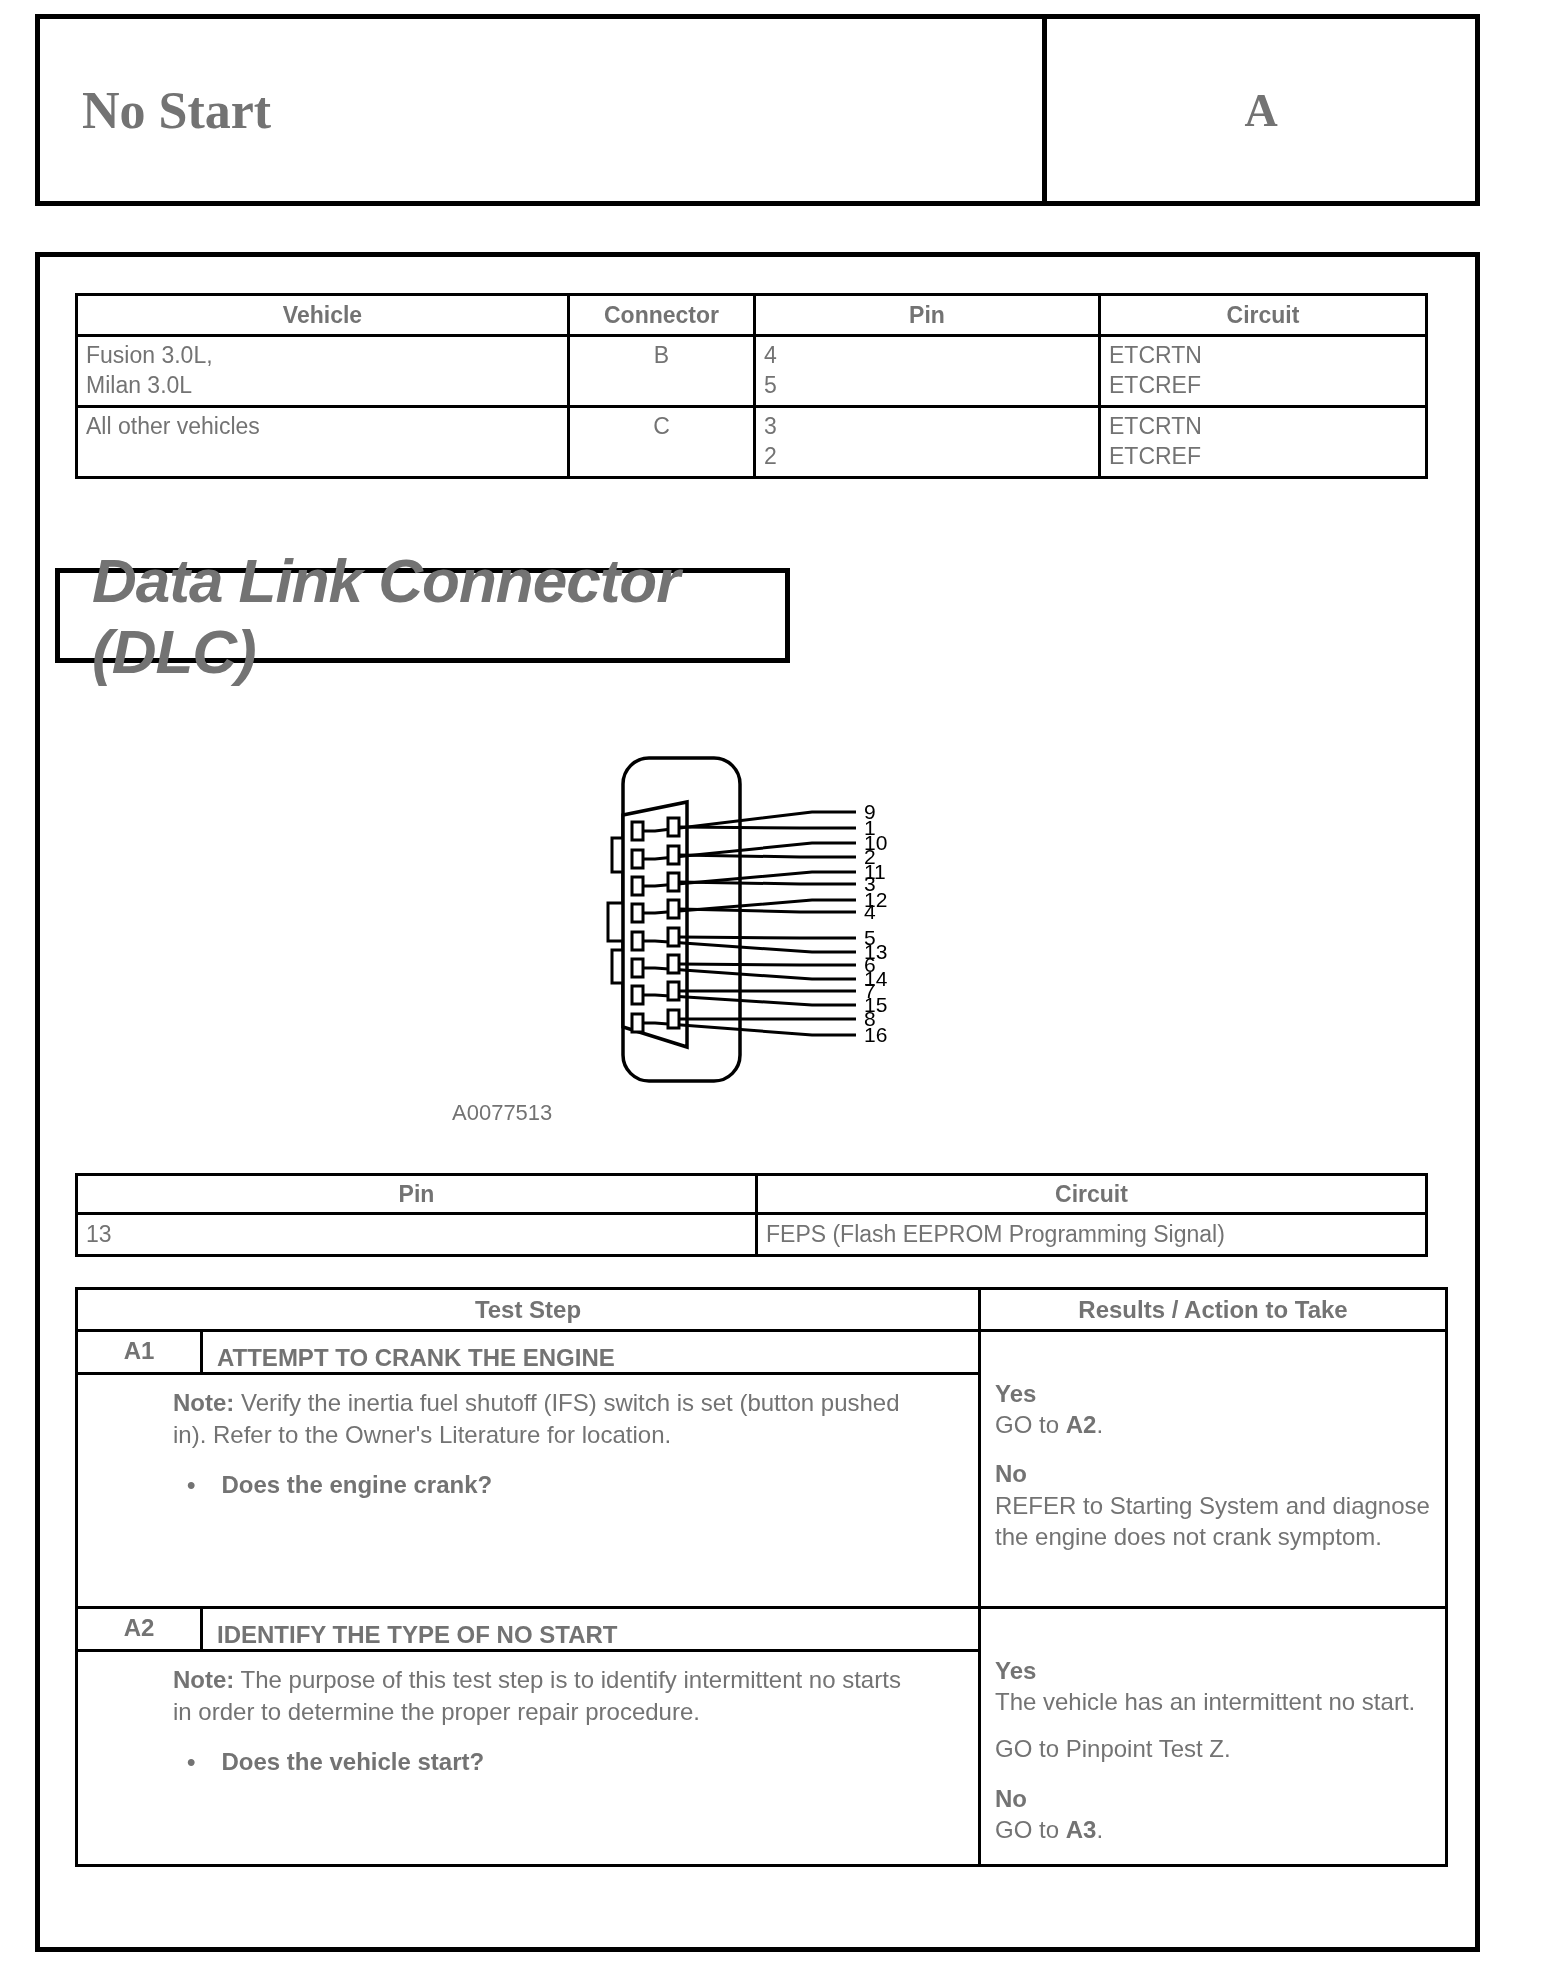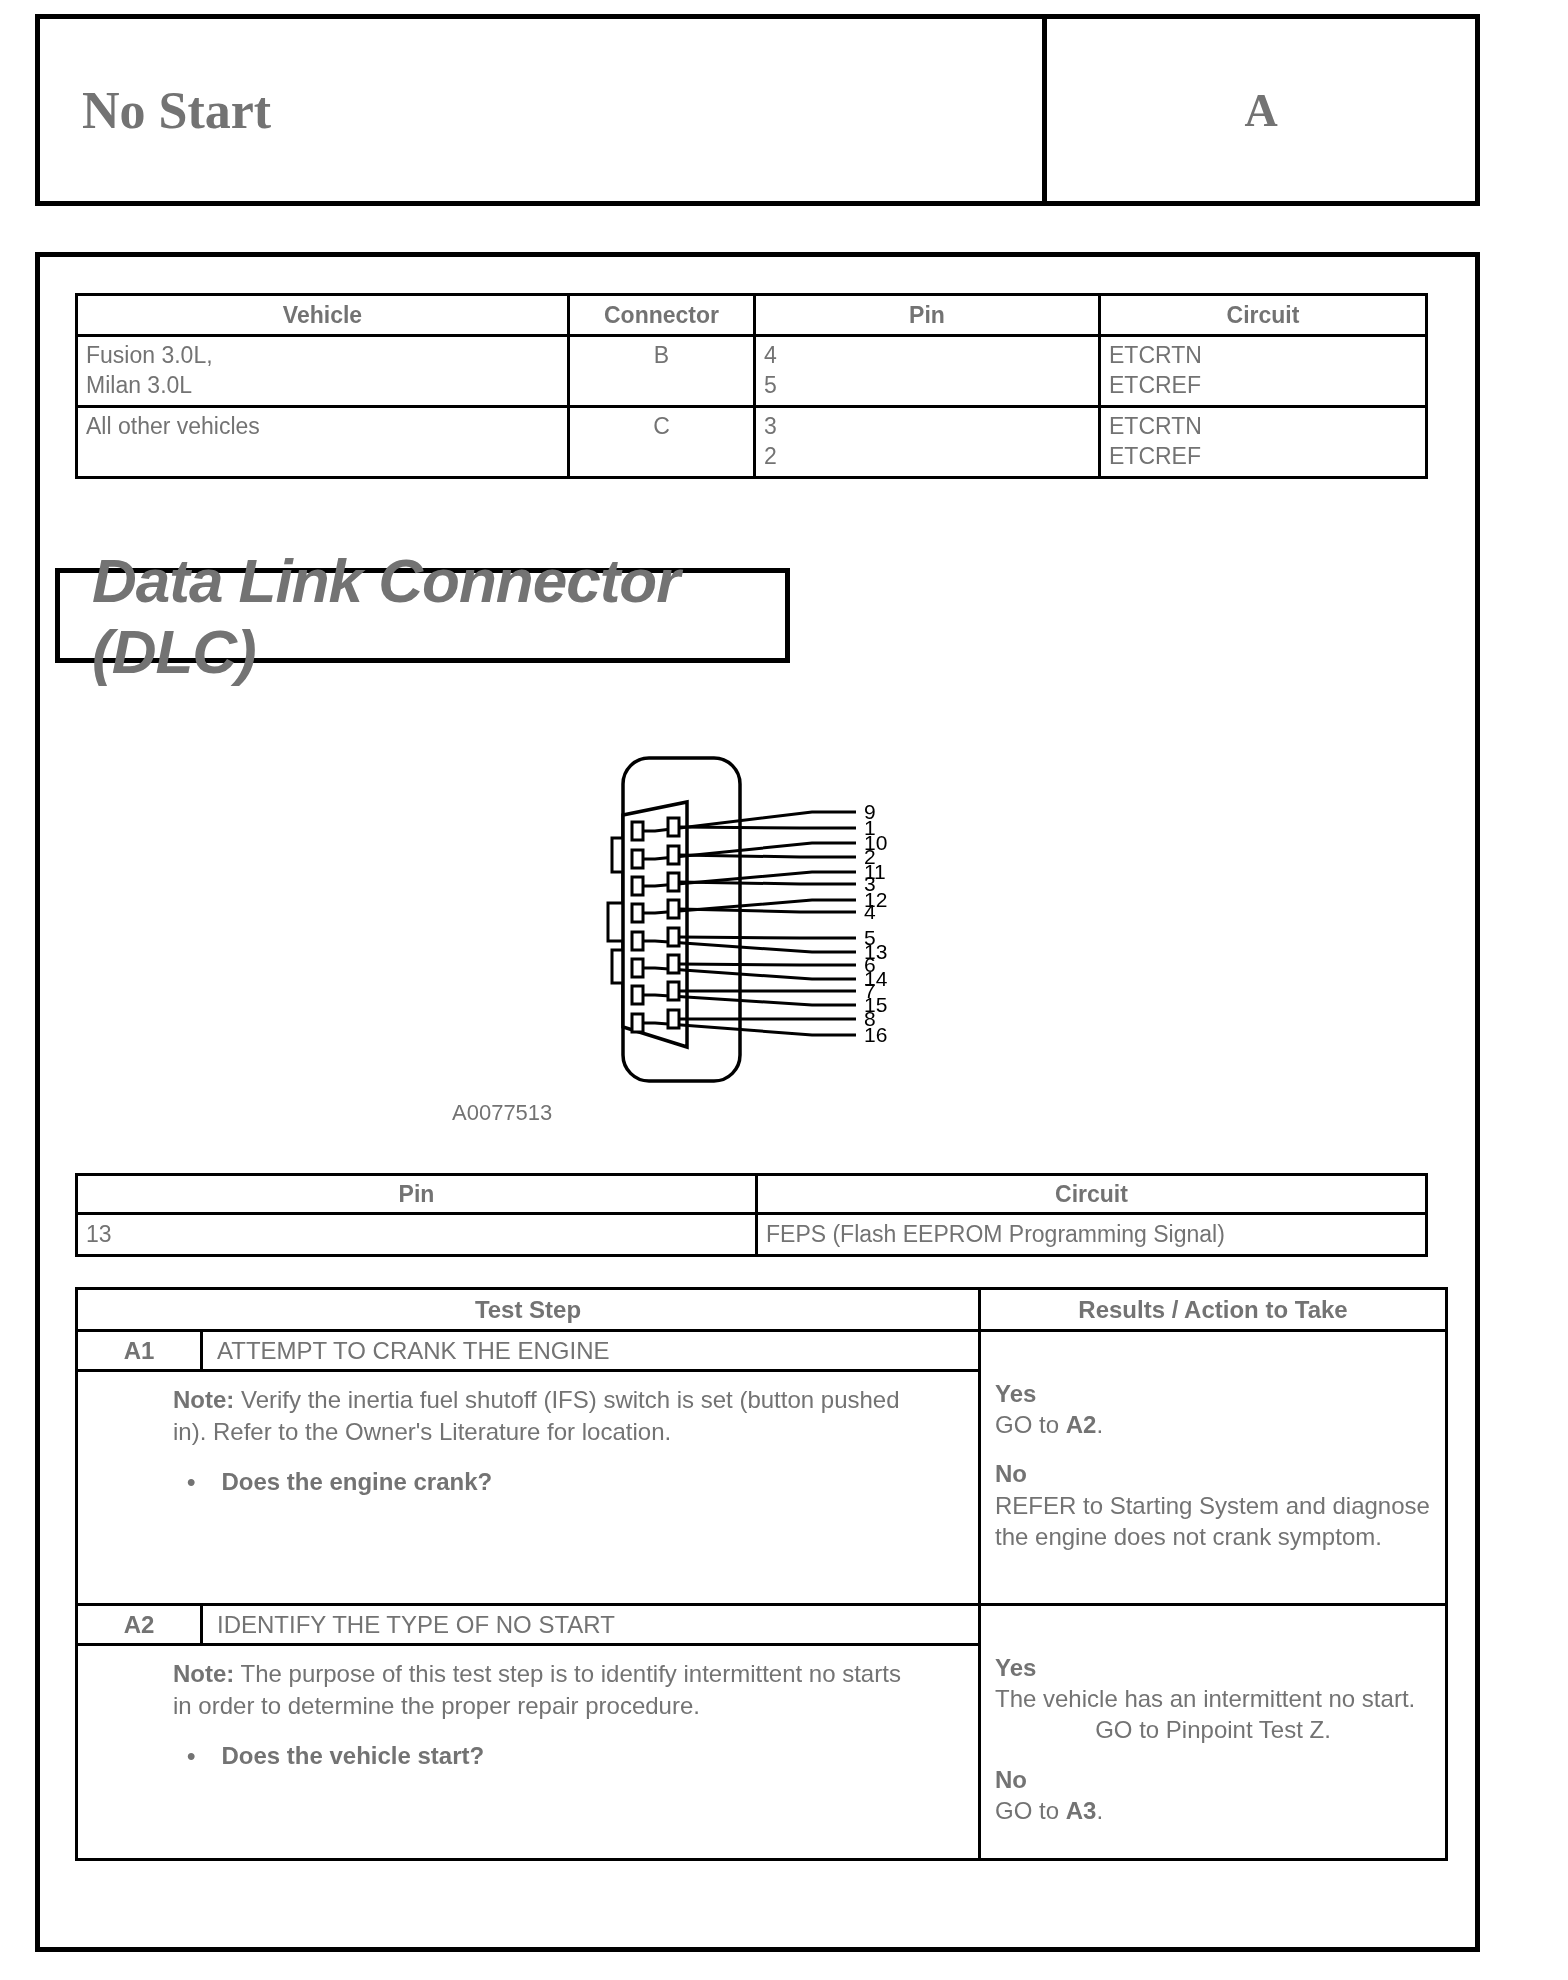--- a/index.html
+++ b/index.html
@@ -58,31 +58,31 @@
   .pin-table th, .pin-table td { border:3px solid #000; }
   .pin-table th { height:39px; font-weight:bold; text-align:center; }
   .pin-table td { height:42px; vertical-align:middle; padding:2px 8px; }
 
   
   .test-table { position:absolute; left:35px; top:1030px; width:1370px; font-size:24px; }
   .test-table th, .test-table td { border:3px solid #000; }
   .test-table th { height:42px; font-weight:bold; text-align:center; font-size:24px; }
   .test-table td { vertical-align:top; }
   .step-id { width:125px; text-align:center; font-weight:bold; padding-top:5px; }
-  .step-title { font-weight:normal; padding:5px 10px 0 14px; }
+  .step-title { font-weight:bold; padding:12px 10px 0 14px; }
   .step-title-row { height:40px; }
   .step-body { padding:12px 20px 10px 95px; line-height:1.34; }
   .row-body-a1 { height:234px; }
   .row-body-a2 { height:215px;margin-left:35px; }
   .note-par { max-width:750px; }
   .question { display:flex; gap:26px; margin:18px 0 0 14px; font-weight:bold; }
   .results-cell { width:467px; padding:46px 14px 8px 14px; line-height:1.3; }
   .res-label { font-weight:bold; }
   .res-group { margin-bottom:18px; }
-  .res-extra { margin-bottom:18px;text-align:center; }
+  .res-extra { margin-top:16px; margin-bottom:18px; }
   b { font-weight:bold; }
 </style>
 </head>
 <body>
 
 <div class="page">
 
   <div class="header-table">
     <div class="header-left">No Start</div>
     <div class="header-right">A</div>

